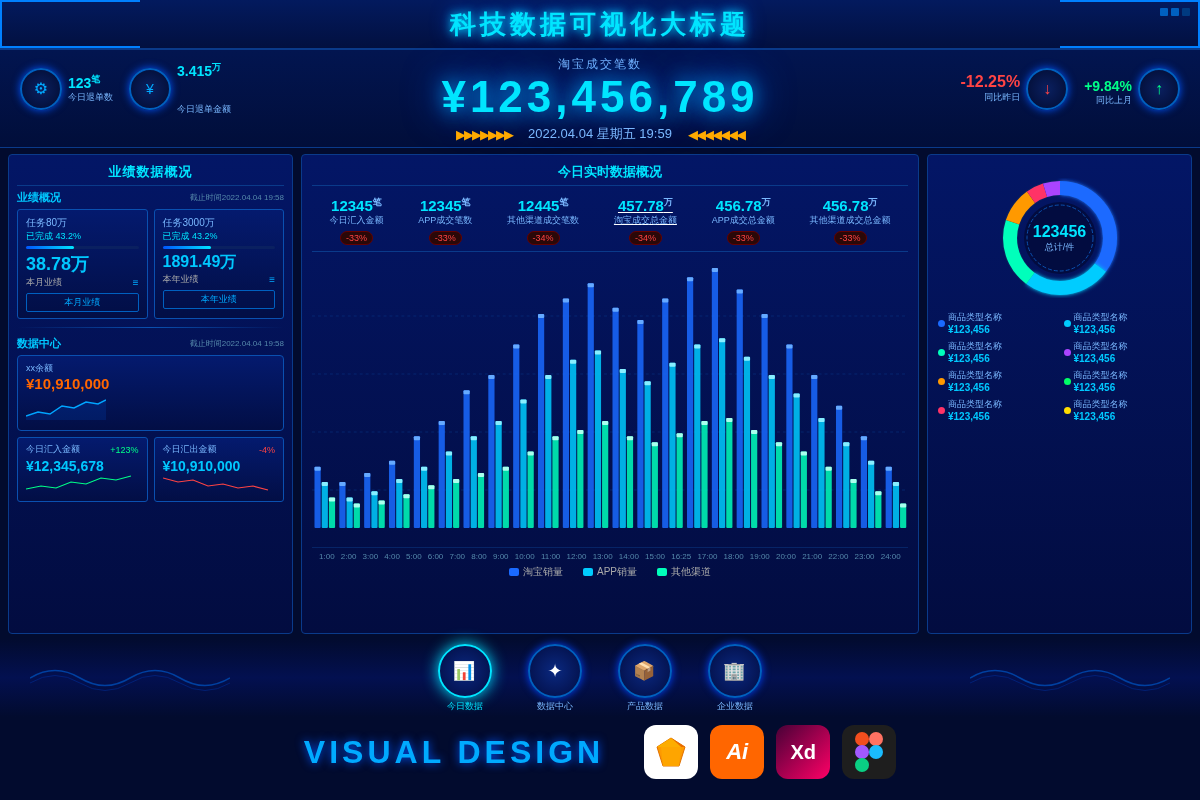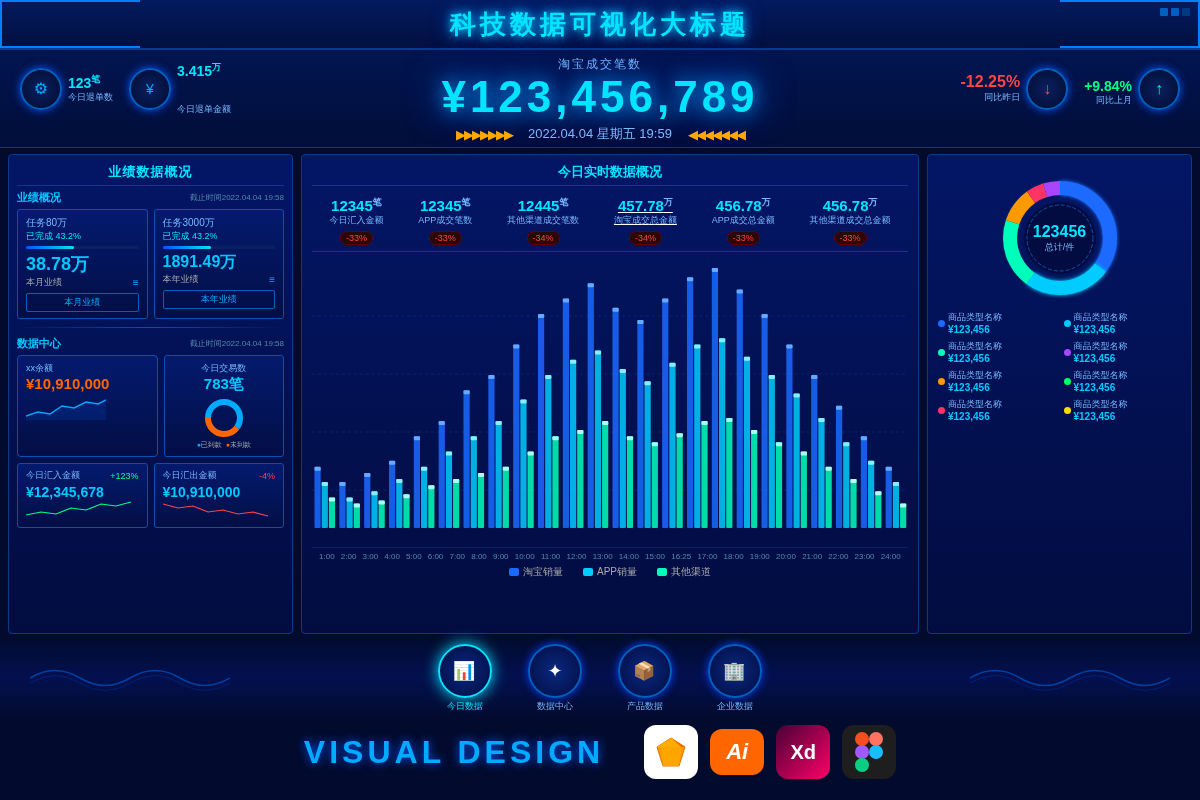--- a/index.html
+++ b/index.html
@@ -126,34 +126,20 @@
       </div>
       <div style="display:flex;gap:6px;">
         <div style="flex:1.2;background:linear-gradient(180deg,#041a6e 0%,#020e45 100%);border:1px solid #0a50b0;border-radius:4px;padding:6px 8px;">
           <div style="font-size:9px;color:#7ab8ff;">xx余额</div>
           <div style="font-size:15px;font-weight:bold;color:#ff6600;">¥10,910,000</div>
           
           <svg width="80" height="24" style="margin-top:4px;">
             <polyline points="0,20 12,16 24,18 36,10 48,12 60,6 72,8 80,4" fill="none" stroke="#00aaff" stroke-width="1.5"></polyline>
             <polygon points="0,24 0,20 12,16 24,18 36,10 48,12 60,6 72,8 80,4 80,24" fill="rgba(0,100,255,0.15)"></polygon>
           </svg>
-        </div>
-        <div style="flex:1;background:linear-gradient(180deg,#041a6e 0%,#020e45 100%);border:1px solid #0a50b0;border-radius:3px;padding:6px 8px;display:flex;flex-direction:column;align-items:center;justify-content:center;">
-          <div style="font-size:9px;color:#7ab8ff;text-align:center;">今日交易数</div>
-          <div style="font-size:15px;font-weight:bold;color:#00c8ff;text-align:center;">783笔</div>
-
-          <svg width="44" height="44" viewBox="0 0 44 44" style="margin-top:2px;">
-            <circle cx="22" cy="22" r="16" fill="none" stroke="#0a2060" stroke-width="6"></circle>
-            <circle cx="22" cy="22" r="16" fill="none" stroke="#00aaff" stroke-width="6" stroke-dasharray="60 40" stroke-dashoffset="25" transform="rotate(-90 22 22)"></circle>
-            <circle cx="22" cy="22" r="16" fill="none" stroke="#ff6600" stroke-width="6" stroke-dasharray="40 60" stroke-dashoffset="-35" transform="rotate(-90 22 22)"></circle>
-          </svg>
-          <div style="display:flex;gap:4px;font-size:7px;color:#aaa;">
-            <span><span style="color:#00aaff;">●</span>已到款</span>
-            <span><span style="color:#ff6600;">●</span>未到款</span>
-          </div>
         </div>
       </div>
       <div style="display:flex;gap:6px;margin-top:6px;">
         <div style="flex:1;background:linear-gradient(180deg,#041a6e 0%,#020e45 100%);border:1px solid #0a50b0;border-radius:3px;padding:5px 8px;">
           <div style="display:flex;justify-content:space-between;align-items:center;">
             <span style="font-size:9px;color:#7ab8ff;">今日汇入金额</span>
             <span style="font-size:9px;color:#00ff88;">+123%</span>
           </div>
           <div style="font-size:14px;font-weight:bold;color:#00c8ff;margin-top:2px;">¥12,345,678</div>
           <svg width="100%" height="18">
@@ -541,21 +527,21 @@
   <div style="display:flex;gap:12px;align-items:center;">
     <div style="width:54px;height:54px;border-radius:12px;background:#fff;display:flex;align-items:center;justify-content:center;cursor:pointer;">
       <svg width="32" height="32" viewBox="0 0 32 32">
         <polygon points="16,2 30,11 24,30 8,30 2,11" fill="#fd9a00" stroke="#e07000" stroke-width="1"></polygon>
         <polygon points="16,2 6,11 2,11" fill="#fcb200"></polygon>
         <polygon points="16,2 26,11 30,11" fill="#ea6c00"></polygon>
         <polygon points="16,2 6,11 26,11" fill="#fdad00"></polygon>
         <polygon points="6,11 8,30 24,30 26,11" fill="#fea500"></polygon>
       </svg>
     </div>
-    <div style="width:54px;height:46px;border-radius:12px;background:#ff6600;display:flex;align-items:center;justify-content:center;cursor:pointer;font-size:22px;font-weight:bold;color:#fff;font-style:italic;">Ai</div>
+    <div style="width:54px;height:54px;border-radius:12px;background:#ff6600;display:flex;align-items:center;justify-content:center;cursor:pointer;font-size:22px;font-weight:bold;color:#fff;font-style:italic;">Ai</div>
     <div style="width:54px;height:54px;border-radius:12px;background:linear-gradient(135deg,#470137 0%,#ff0066 100%);display:flex;align-items:center;justify-content:center;cursor:pointer;font-size:20px;font-weight:bold;color:#fff;">Xd</div>
     <div style="width:54px;height:54px;border-radius:12px;background:#1e1e1e;display:flex;align-items:center;justify-content:center;cursor:pointer;font-size:28px;">
       <svg width="28" height="40" viewBox="0 0 28 40">
         <rect x="0" y="0" width="14" height="14" rx="7" fill="#f24e1e"></rect>
         <rect x="14" y="0" width="14" height="14" rx="7" fill="#ff7262"></rect>
         <rect x="0" y="13" width="14" height="14" rx="7" fill="#a259ff"></rect>
         <rect x="0" y="26" width="14" height="14" rx="7" fill="#0acf83"></rect>
         <circle cx="21" cy="20" r="7" fill="#1abcfe"></circle>
       </svg>
     </div>

